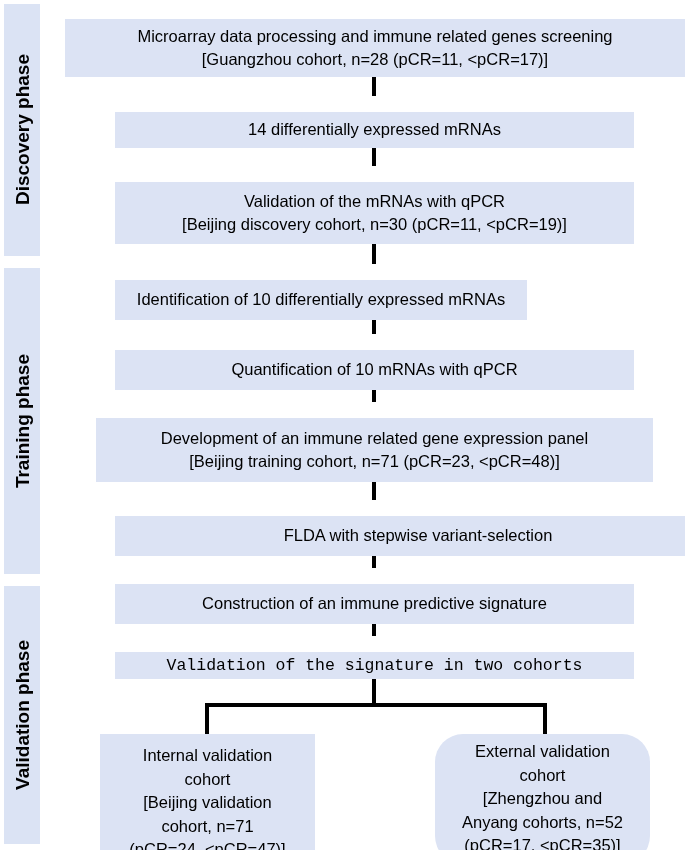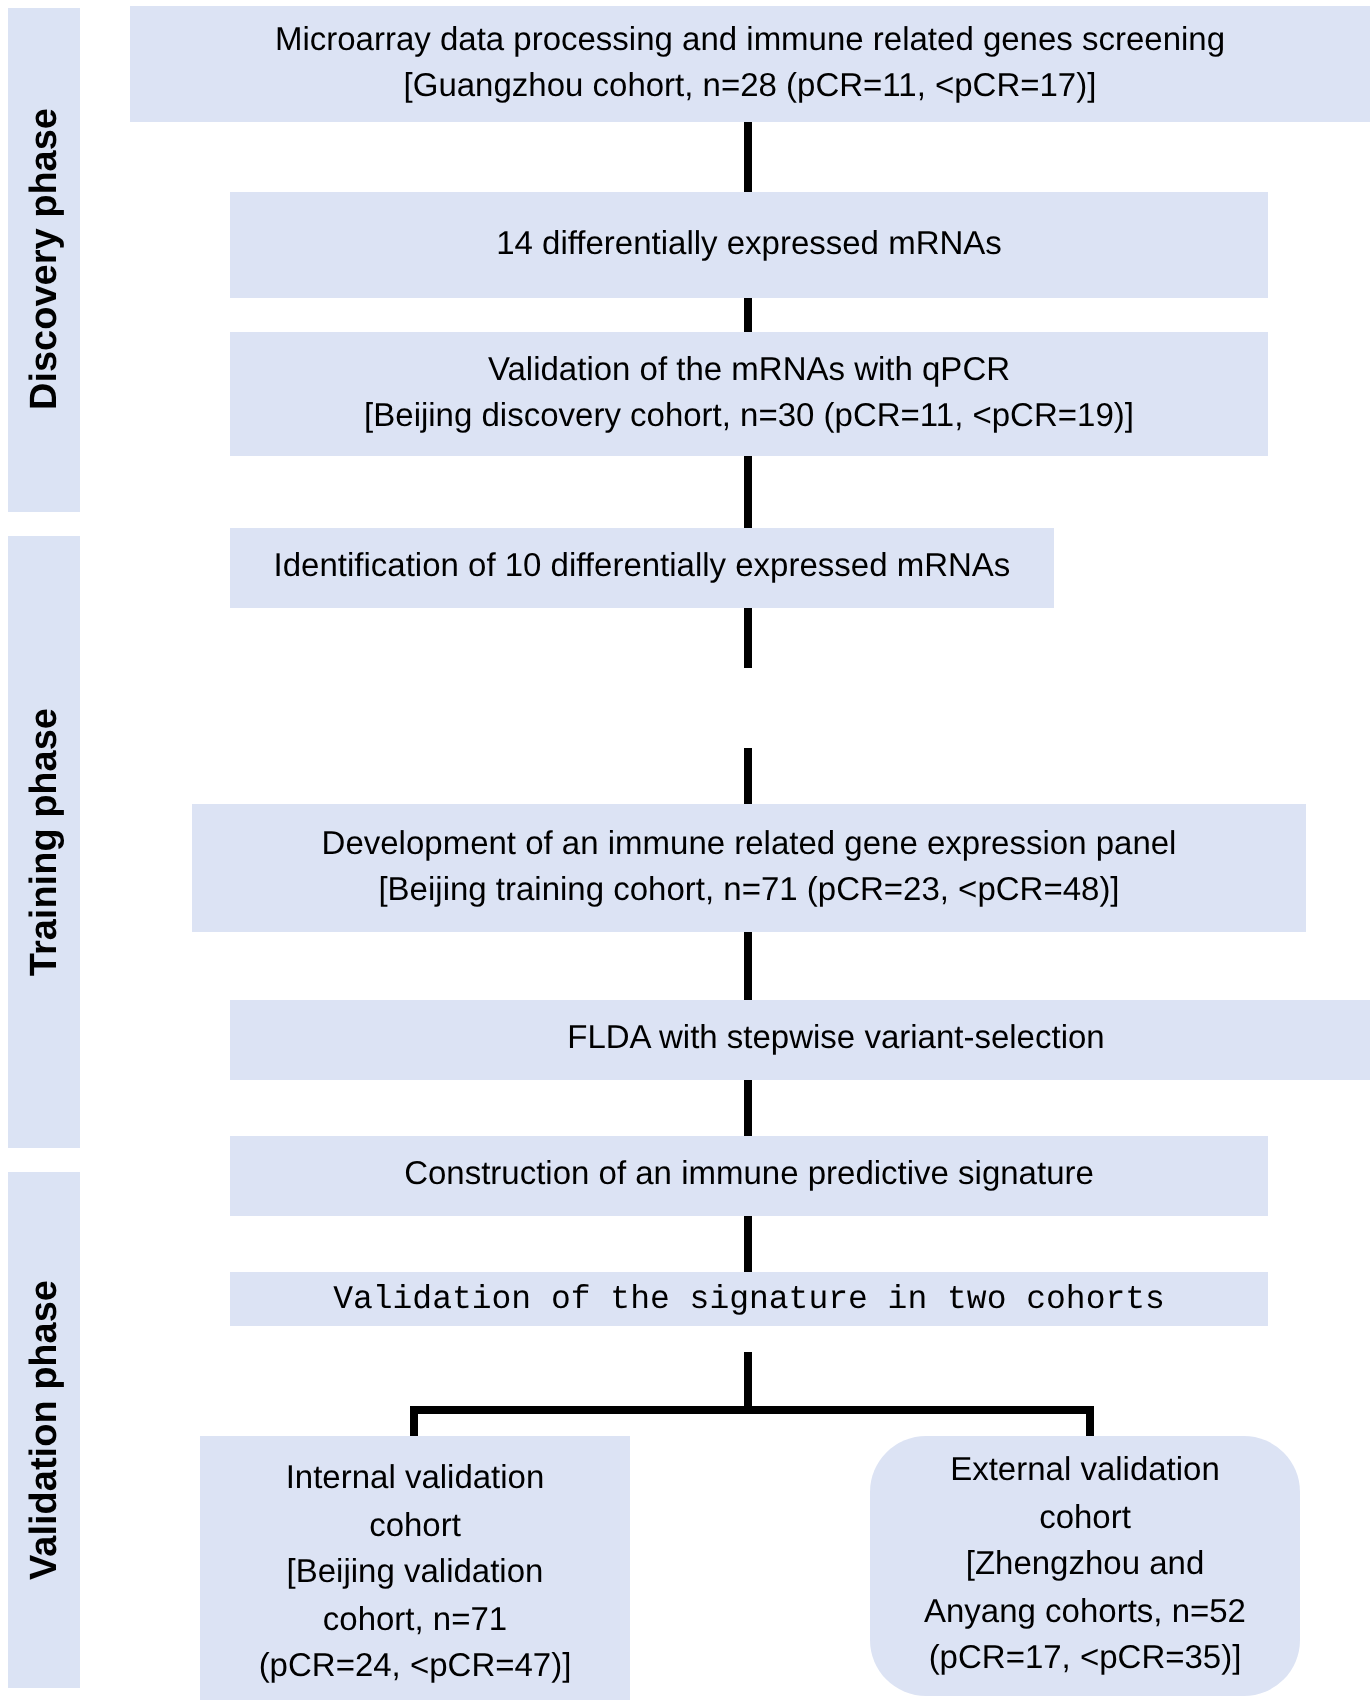--- a/index.html
+++ b/index.html
@@ -41,20 +41,21 @@
 
   
   .flow-box {
     position: absolute;
     background: #dce3f4;
     display: flex;
     align-items: center;
     justify-content: center;
     text-align: center;
     box-sizing: border-box;
+    margin-top: 16px;
   }
   .flow-box .box-text {
     font-size: 16.5px;
     line-height: 1.42;
     padding: 0 6px;
     white-space: pre-line;
   }
 
   
   .connector {
@@ -93,33 +94,36 @@
   <div class="connector v-line" style="left:372px; top:676px; height:30px;"></div>
   <div class="connector h-line" style="left:205px; top:703px; width:342px;"></div>
   <div class="connector v-line" style="left:205px; top:703px; height:32px;"></div>
   <div class="connector v-line" style="left:543px; top:703px; height:32px;"></div>
 
   <div class="flow-box" style="left:65px; top:3px; width:620px; height:58px;">
     <span class="box-text">Microarray data processing and immune related genes screening
 [Guangzhou cohort, n=28 (pCR=11, &lt;pCR=17)]</span>
   </div>
 
-  <div class="flow-box" style="left:115px; top:96px; width:519px; height:53px;">
+  <div class="flow-box" style="left:115px; top:96px; width:519px; height:36px;">
     <span class="box-text">14 differentially expressed mRNAs</span>
   </div>
 
   <div class="flow-box" style="left:115px; top:166px; width:519px; height:62px;">
     <span class="box-text">Validation of the mRNAs with qPCR
 [Beijing discovery cohort, n=30 (pCR=11, &lt;pCR=19)]</span>
   </div>
 
   <div class="flow-box" style="left:115px; top:264px; width:412px; height:40px;">
     <span class="box-text">Identification of 10 differentially expressed mRNAs</span>
   </div>
 
+  <div class="flow-box" style="left:115px; top:334px; width:519px; height:40px;">
+    <span class="box-text">Quantification of 10 mRNAs with qPCR</span>
+  </div>
 
   <div class="flow-box" style="left:96px; top:402px; width:557px; height:64px;">
     <span class="box-text">Development of an immune related gene expression panel
 [Beijing training cohort, n=71 (pCR=23, &lt;pCR=48)]</span>
   </div>
 
   <div class="flow-box" style="left:115px; top:500px; width:606px; height:40px;">
     <span class="box-text">FLDA with stepwise variant-selection</span>
   </div>
 

